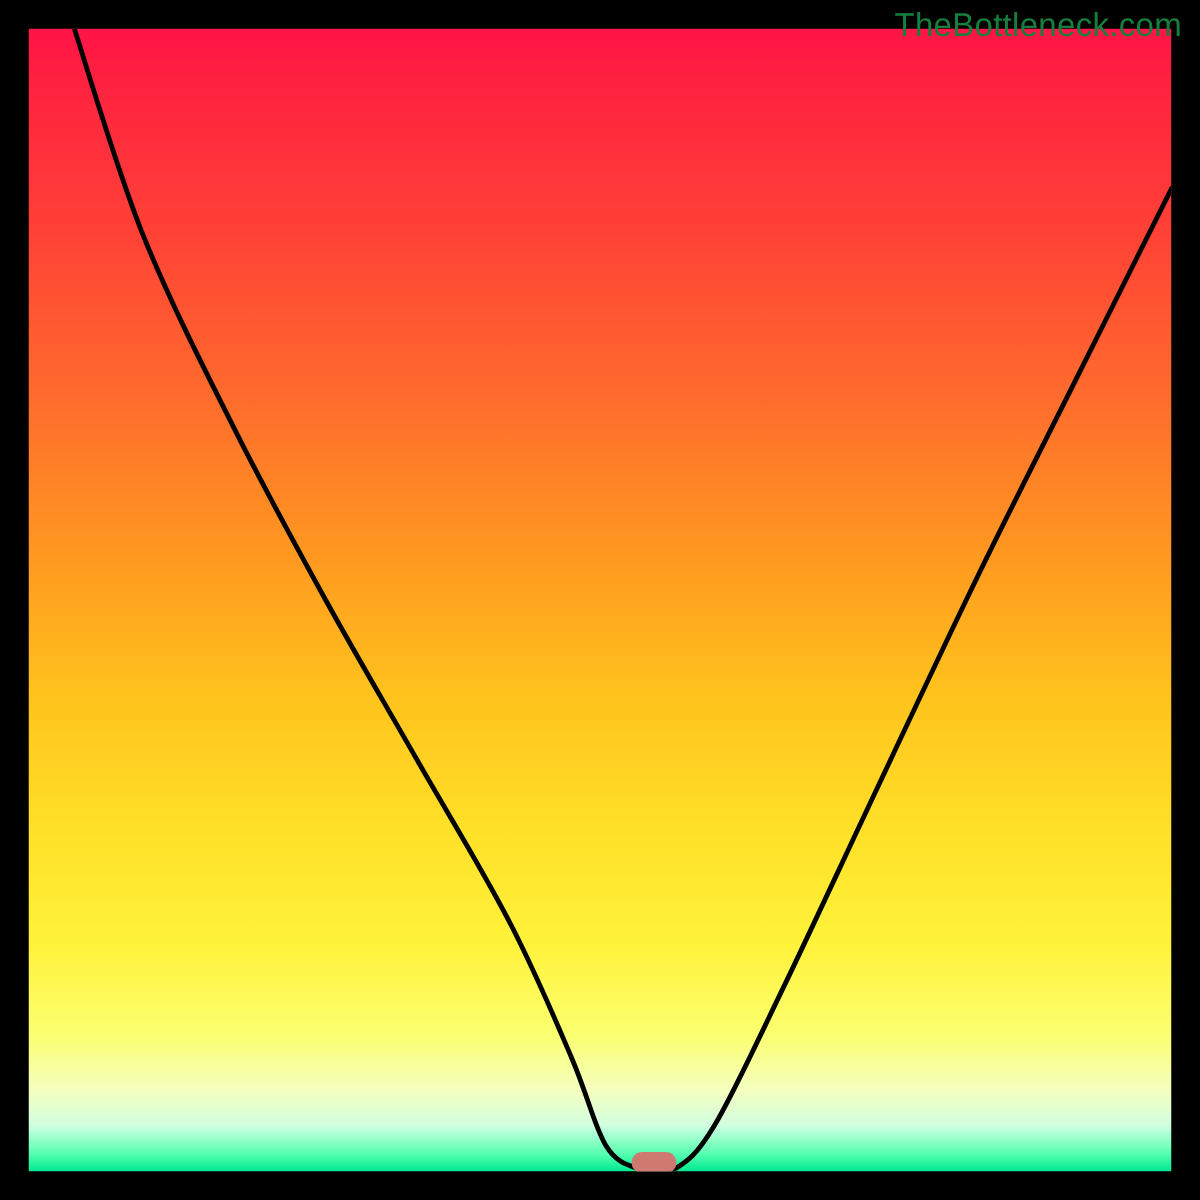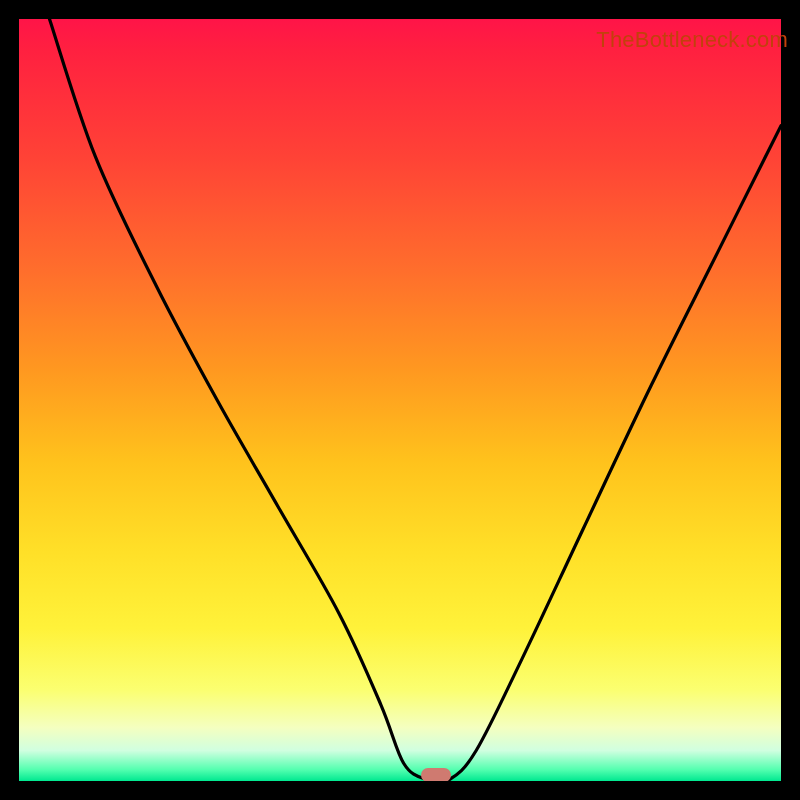--- a/index.html
+++ b/index.html
@@ -8,26 +8,25 @@
     width: 800px;
     height: 800px;
     background: #000;
     position: relative;
     font-family: Arial, sans-serif;
   }
   .watermark {
     position: absolute;
     top: 4px;
     right: 12px;
-    color: #c2410c;
+    color: #15803d;
     font-size: 22px;
     font-weight: 500;
     letter-spacing: 0.2px;
     z-index: 10;
-    margin-top: 23px;
   }
   .plot-area {
     position: absolute;
     left: 19px;
     top: 19px;
     width: 762px;
     height: 762px;
     overflow: hidden;
   }
   .gradient-bg {

